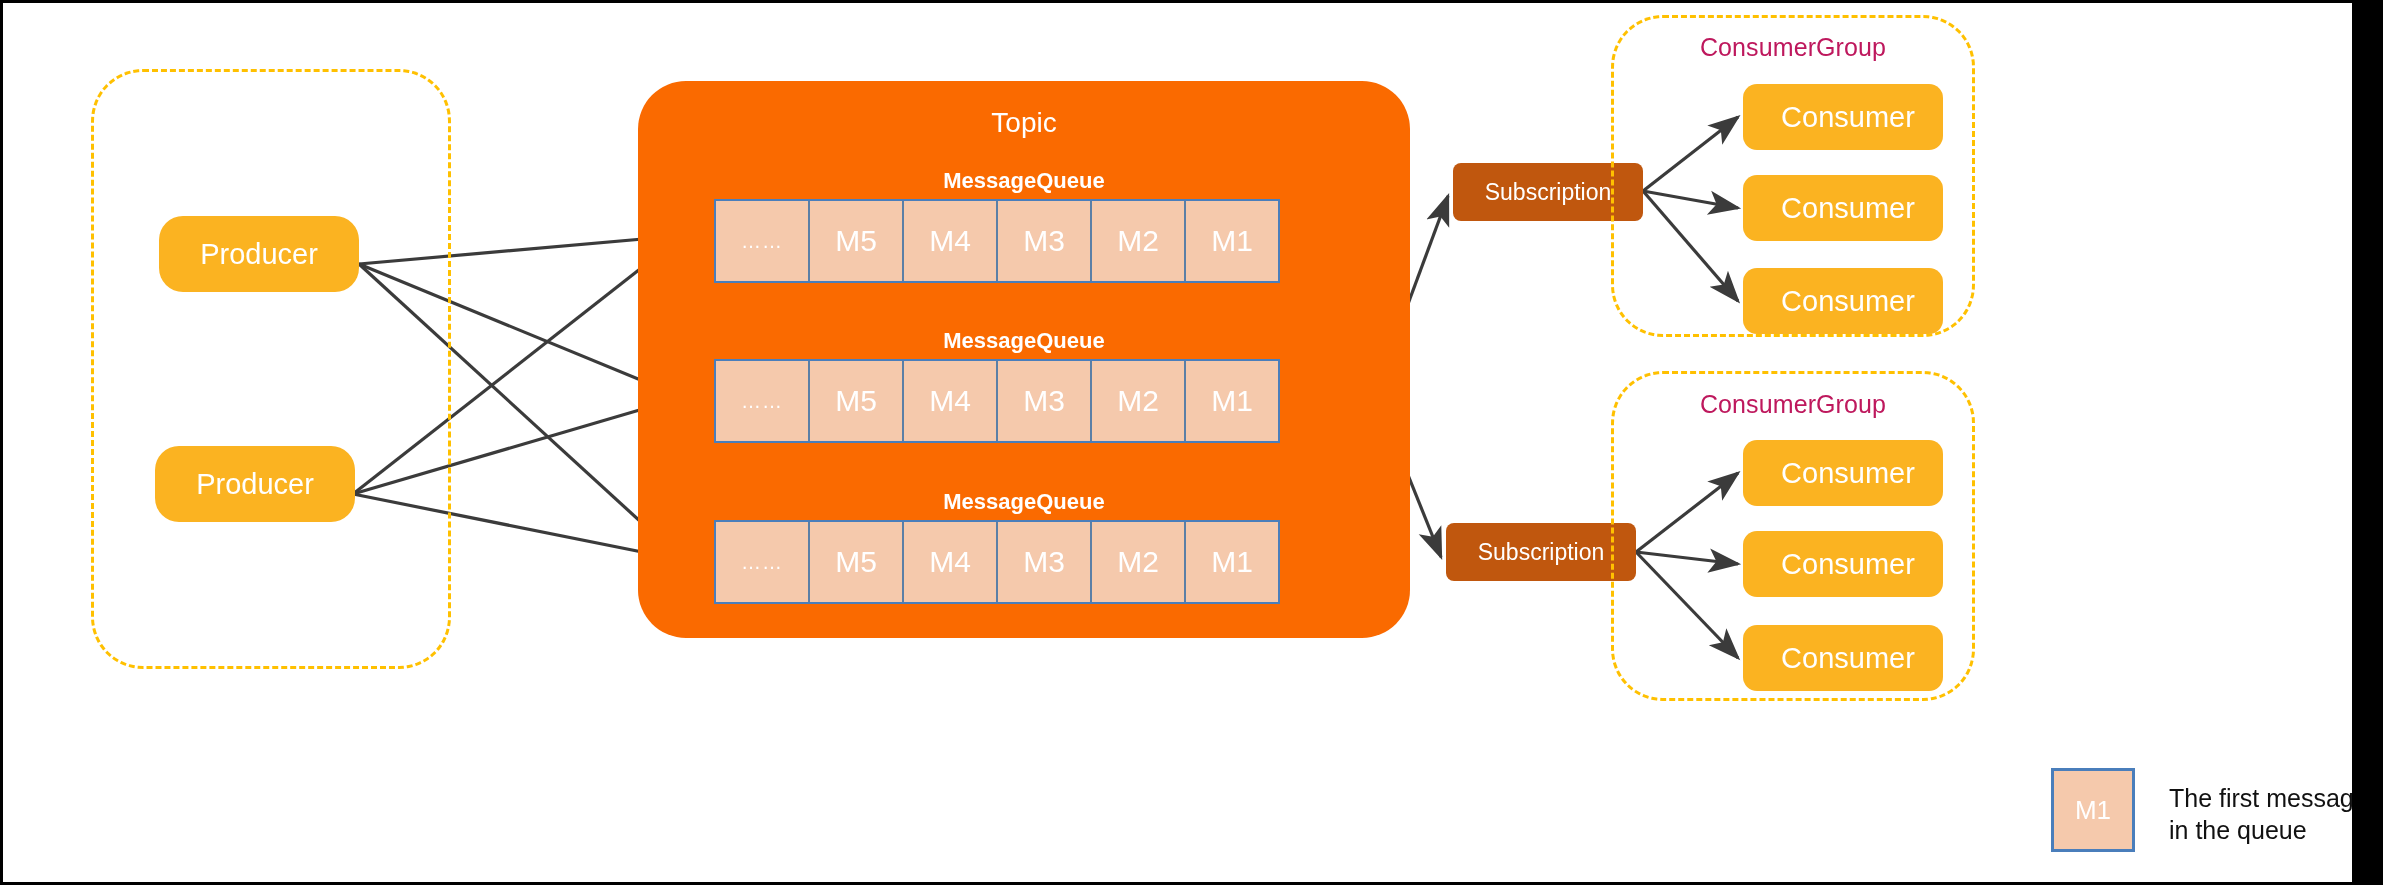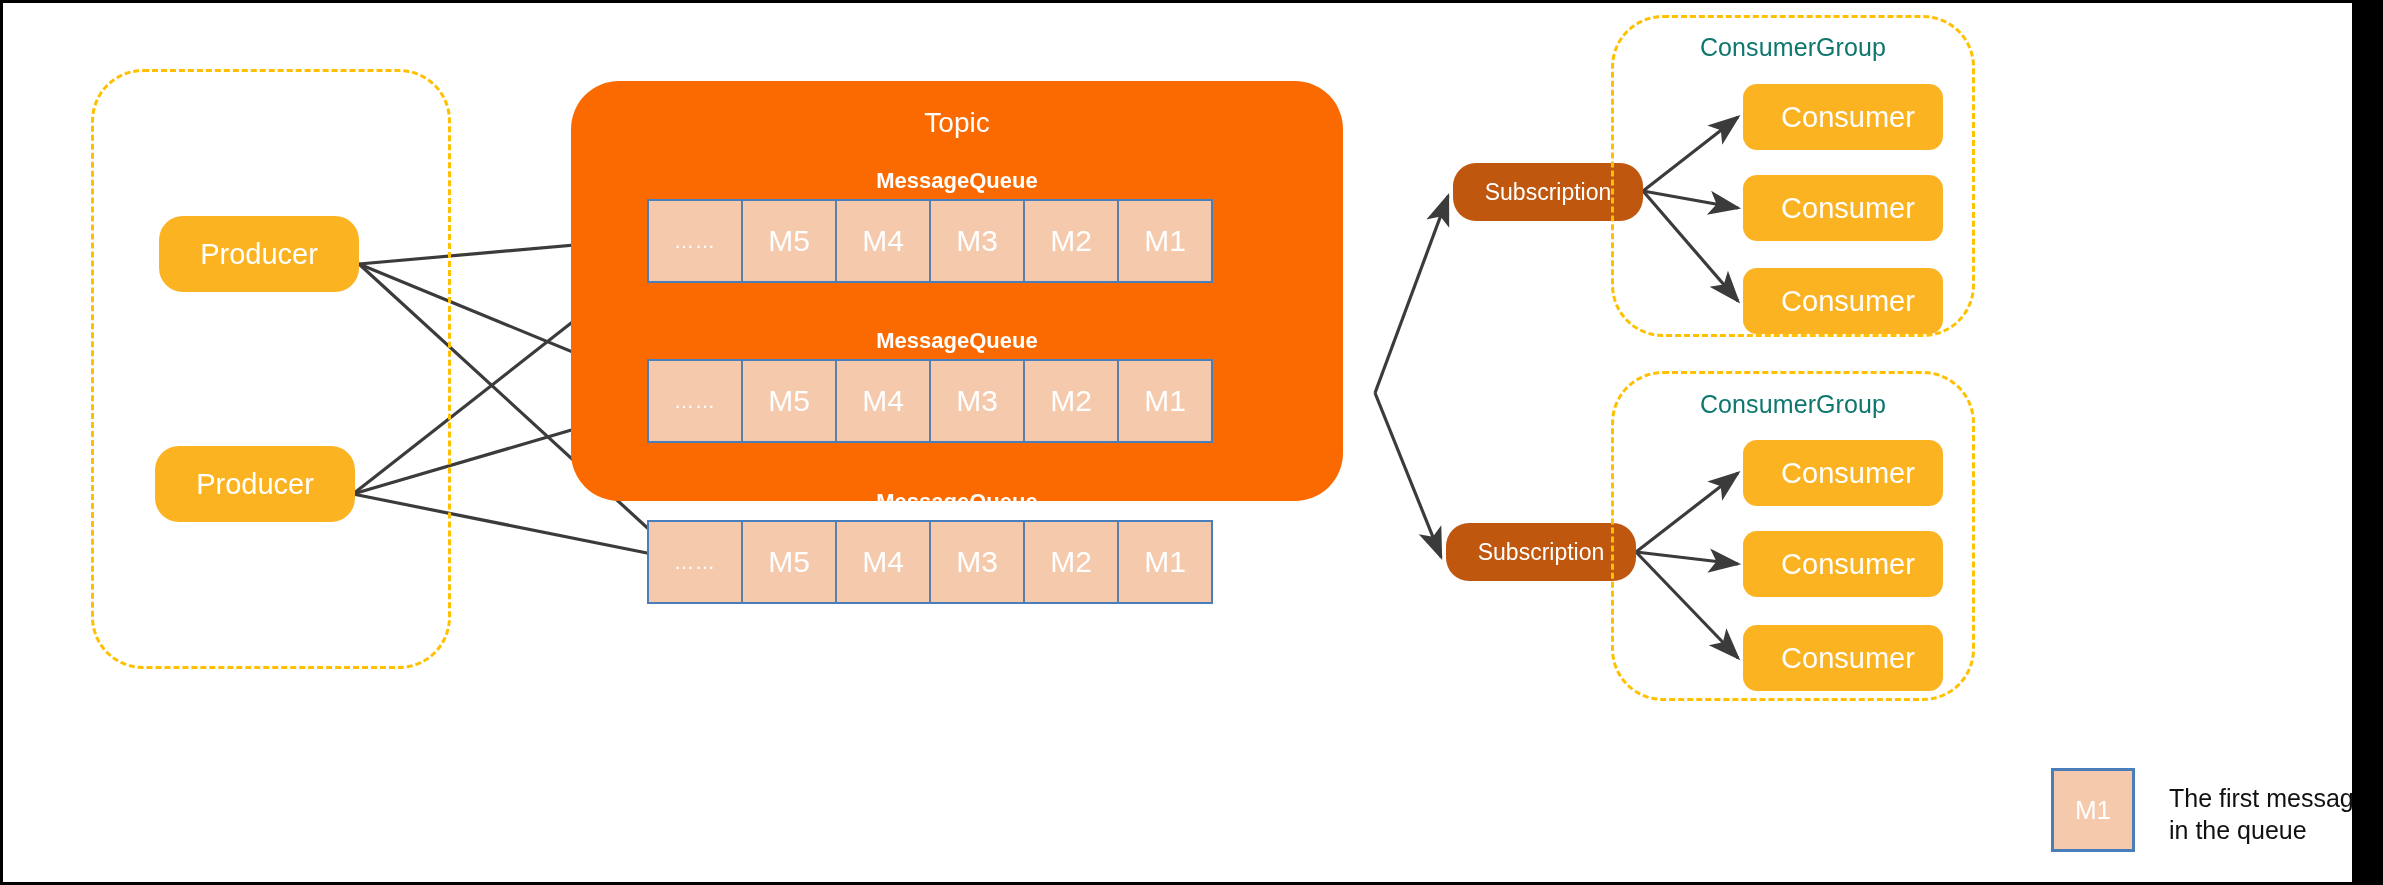--- a/index.html
+++ b/index.html
@@ -35,21 +35,21 @@
     border: 3px dashed #FFC000;
     border-radius: 52px;
     box-sizing: border-box;
     background: transparent;
   }
   .group-title {
     position: absolute;
     left: 0;
     right: 0;
     text-align: center;
-    color: #0f766e;
+    color: #be185d;
     font-size: 25px;
     letter-spacing: 0.1px;
     white-space: nowrap;
   }
 
   
   .node {
     position: absolute;
     box-sizing: border-box;
     display: flex;
@@ -66,21 +66,21 @@
   }
   .node.consumer {
     background: #FBB321;
     font-size: 29px;
     border-radius: 14px;
     padding-left: 10px;
   }
   .node.subscription {
     background: #C0570E;
     font-size: 23px;
-    border-radius: 23px;
+    border-radius: 8px;
   }
 
   
   #topic-box {
     position: absolute;
     background: #FA6A00;
     border-radius: 48px;
     box-sizing: border-box;
   }
   #topic-title {
@@ -204,21 +204,21 @@
 
   <div class="dashed-group" style="left:88px; top:66px; width:360px; height:600px;">
   </div>
   <div class="node producer" style="left:156px; top:213px; width:200px; height:76px;">
     <span>Producer</span>
   </div>
   <div class="node producer" style="left:152px; top:443px; width:200px; height:76px;">
     <span>Producer</span>
   </div>
 
-  <div id="topic-box" style="left:568px; top:78px; width:772px; height:420px;">
+  <div id="topic-box" style="left:635px; top:78px; width:772px; height:557px;">
     <div id="topic-title" style="top:26px;">Topic</div>
 
     <div class="mq-label" style="left:0; right:0; top:87px;">MessageQueue</div>
     <div class="mq-row" style="left:76px; top:118px; width:566px; height:84px;">
       <div class="mq-cell ellipsis">……</div>
       <div class="mq-cell">M5</div>
       <div class="mq-cell">M4</div>
       <div class="mq-cell">M3</div>
       <div class="mq-cell">M2</div>
       <div class="mq-cell">M1</div>

